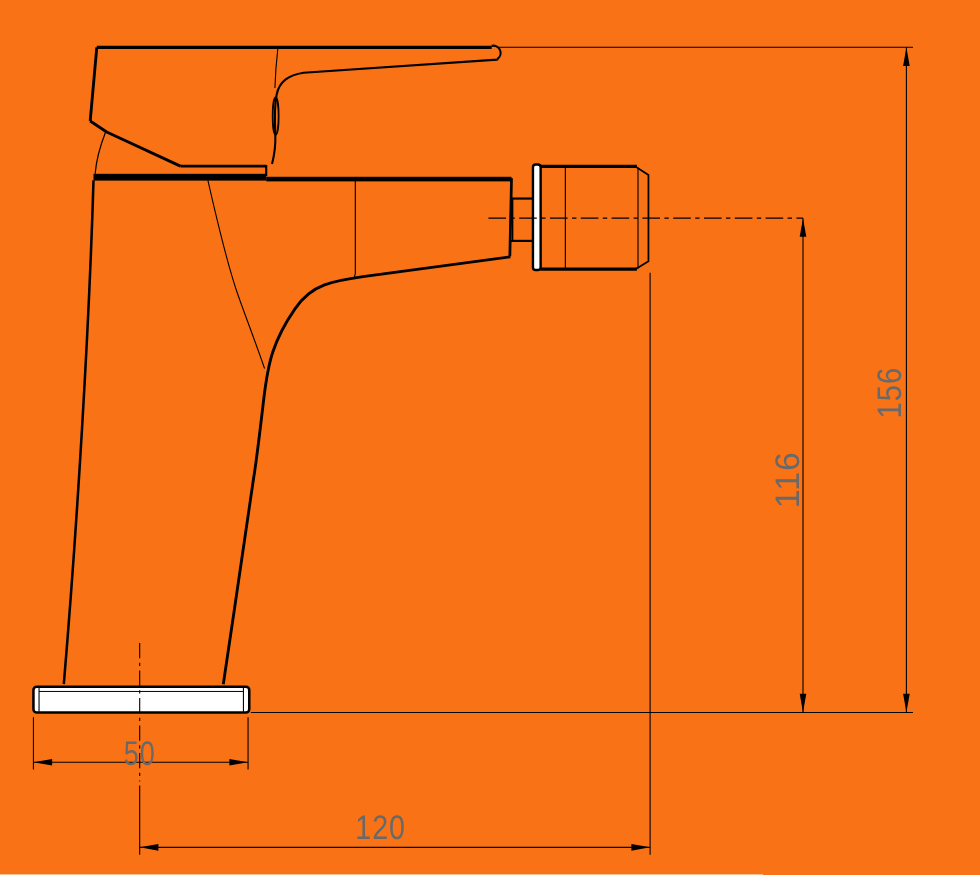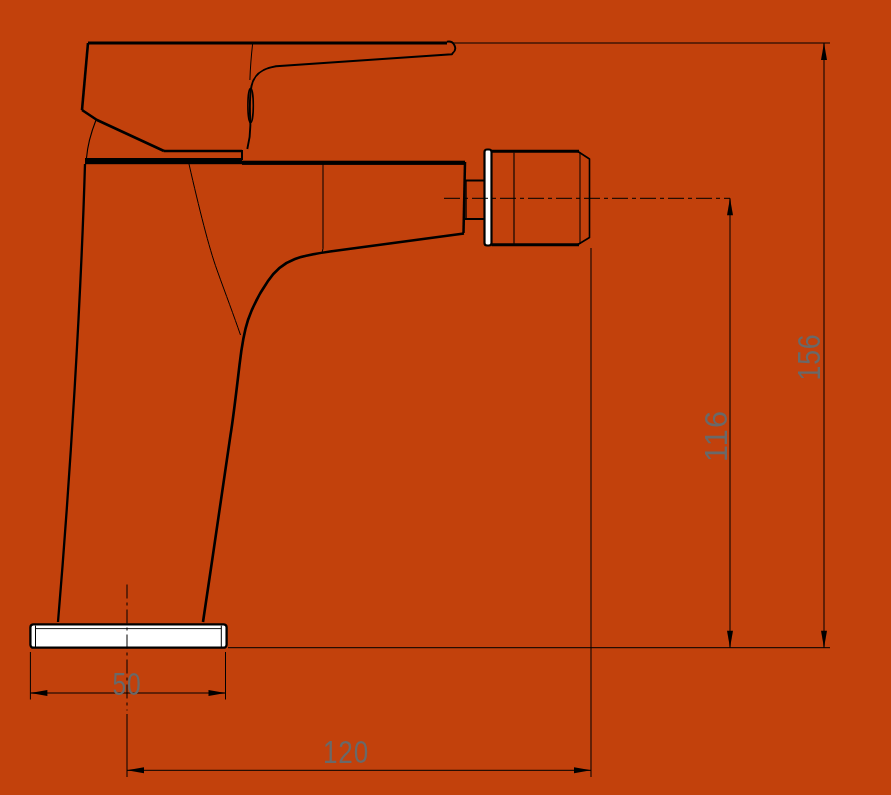--- a/index.html
+++ b/index.html
@@ -1,19 +1,19 @@
 <!DOCTYPE html>
 <html><head>
 <meta charset="utf-8">
 <style>
   html,body{margin:0;padding:0;background:#ffffff;}
   .canvas{
     position:relative;
     width:891px;height:795px;
-    background:#c2410c;
+    background:#f97316;
     overflow:hidden;
     font-family:"Liberation Sans", sans-serif;
   }
   svg{display:block;}
   text.dim{
     font-family:"Liberation Sans", sans-serif;
     font-size:31px;
     fill:#696969;
     letter-spacing:1px;
   }

